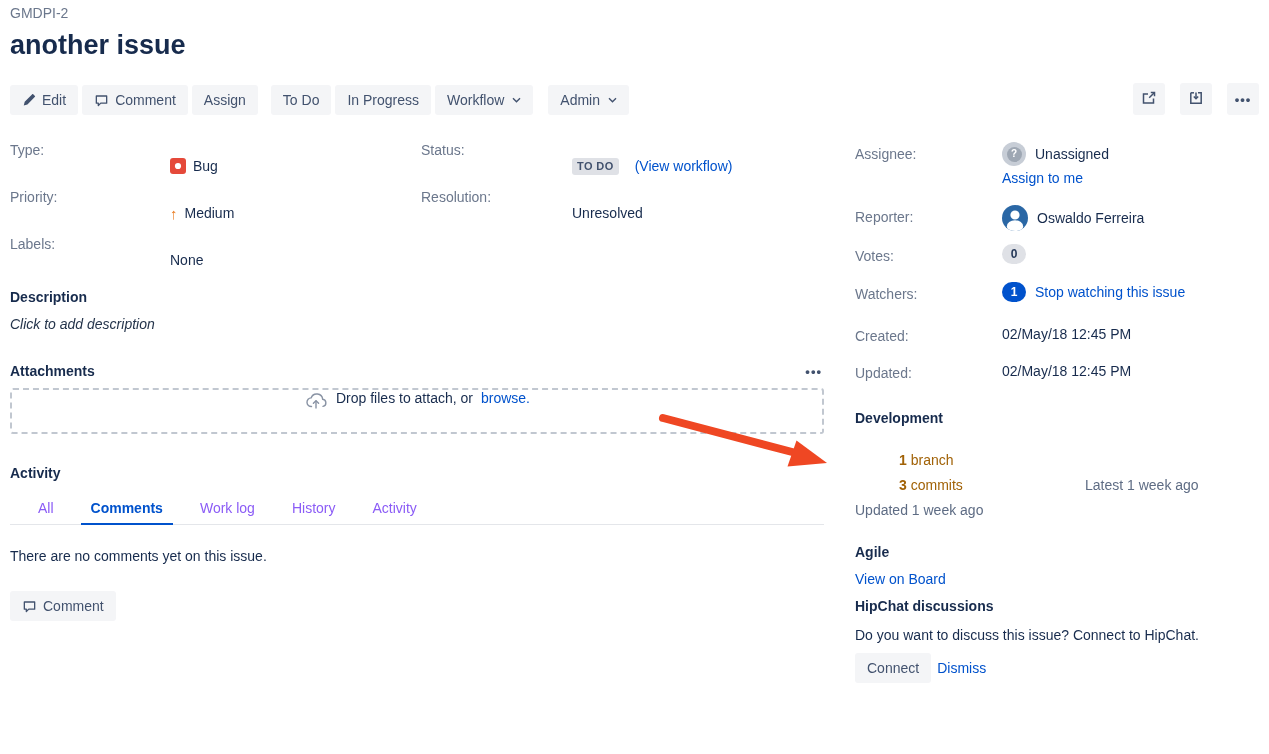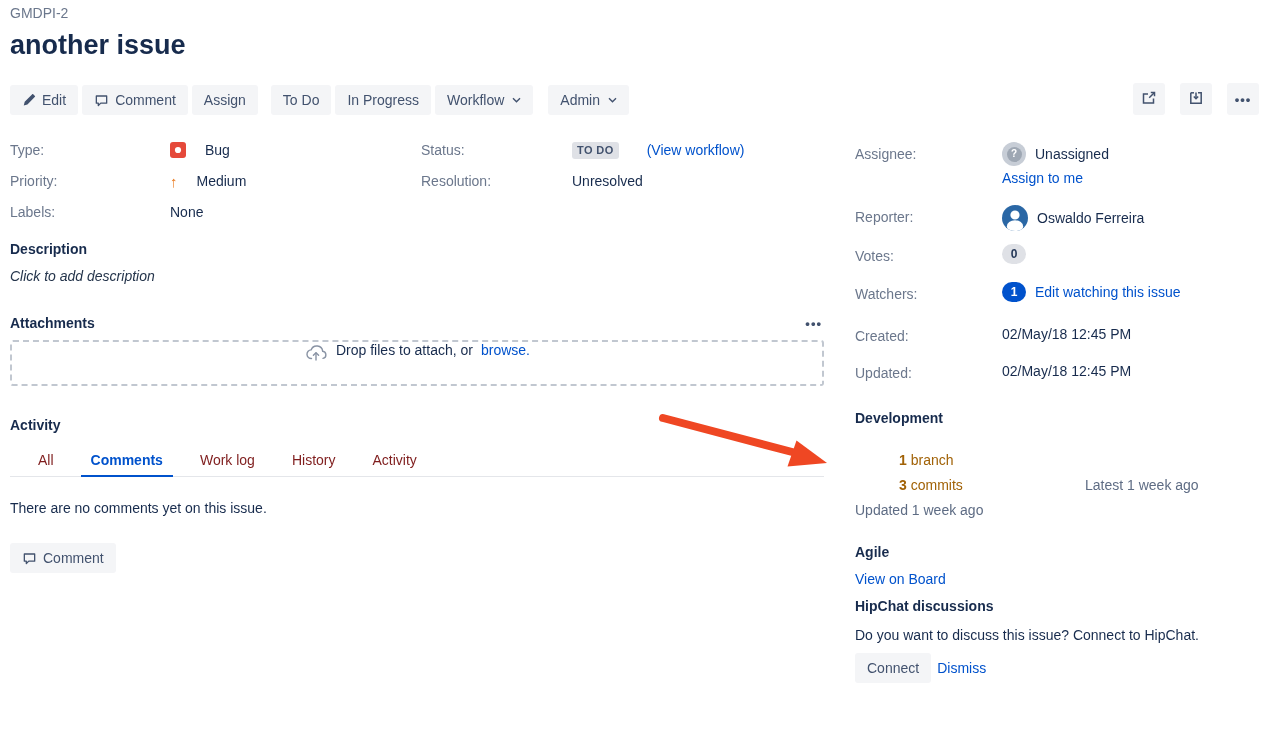--- a/index.html
+++ b/index.html
@@ -31,21 +31,21 @@
   .chev { display:inline-flex; margin-left:2px; }
   .dots { font-size:13px; letter-spacing:1px; color:#42526E; font-weight:bold; line-height:1; }
 
   
   .left-col { position:absolute; left:10px; top:131px; width:814px; }
   .details-grid {
     display:grid; grid-template-columns:160px 251px 151px 1fr;
     row-gap:11px; padding-top:9px; line-height:20px;
   }
   .dt-label { color:#6B778C; }
-  .dt-value { color:#172B4D; display:flex; align-items:center; gap:19px; }
+  .dt-value { color:#172B4D; display:flex; align-items:center; gap:7px;margin-top:16px; }
   .type-icon { display:inline-flex; flex:none; }
   .prio-arrow { color:#EA7D24; font-weight:bold; font-size:15px; line-height:1; }
   .lozenge {
     display:inline-block; background:#DFE1E6; color:#42526E; font-size:11px; font-weight:bold;
     padding:2px 5px; border-radius:3px; letter-spacing:.4px; line-height:13px;
   }
   a, .link { color:#0052CC; text-decoration:none; cursor:pointer; }
   .vw-link { margin-left:9px; }
 
   .sec-heading { font-size:14px; font-weight:bold; color:#172B4D; line-height:17px; }
@@ -55,21 +55,21 @@
   .attach-header { margin-top:30px; display:flex; justify-content:space-between; align-items:center; }
   .attach-more { cursor:pointer; padding:0 2px; }
   .dropzone {
     margin-top:8px; height:46px; border:2px dashed #C1C7D0; border-radius:3px;
     display:flex; justify-content:center; gap:8px; color:#172B4D; cursor:pointer;
   }
 
   .activity-heading { margin-top:31px; }
   .tabs { margin-top:12px; display:flex; padding-left:18px; border-bottom:1px solid #E4E6EA; }
   .tab {
-    padding:6px 10px 7px; margin-right:17px; color:#7f1d1d; cursor:pointer; white-space:nowrap;
+    padding:6px 10px 7px; margin-right:17px; color:#8b5cf6; cursor:pointer; white-space:nowrap;
   }
   .tab.active { color:#0052CC; font-weight:bold; border-bottom:2px solid #0052CC; margin-bottom:-1px; }
   .empty-msg { margin-top:23px; line-height:17px; }
   .comment-btn-row { margin-top:26px; }
 
   
   .sidebar { position:absolute; left:855px; top:131px; width:404px; padding-top:11px; }
   .side-row { display:flex; align-items:flex-start; line-height:20px; }
   .side-label { width:147px; flex:none; color:#6B778C; padding-top:2px; }
   .side-value { color:#172B4D; display:flex; align-items:center; gap:9px; }
@@ -303,21 +303,21 @@
       <div class="side-label">Votes:</div>
       <div class="side-value">
         <span class="pill pill-gray">0</span>
       </div>
     </div>
 
     <div class="side-row row-watchers">
       <div class="side-label">Watchers:</div>
       <div class="side-value">
         <span class="pill pill-blue">1</span>
-        <span class="link">Edit watching this issue</span>
+        <span class="link">Stop watching this issue</span>
       </div>
     </div>
 
     <div class="side-row row-created">
       <div class="side-label">Created:</div>
       <div class="side-value">02/May/18 12:45 PM</div>
     </div>
 
     <div class="side-row row-updated">
       <div class="side-label">Updated:</div>

